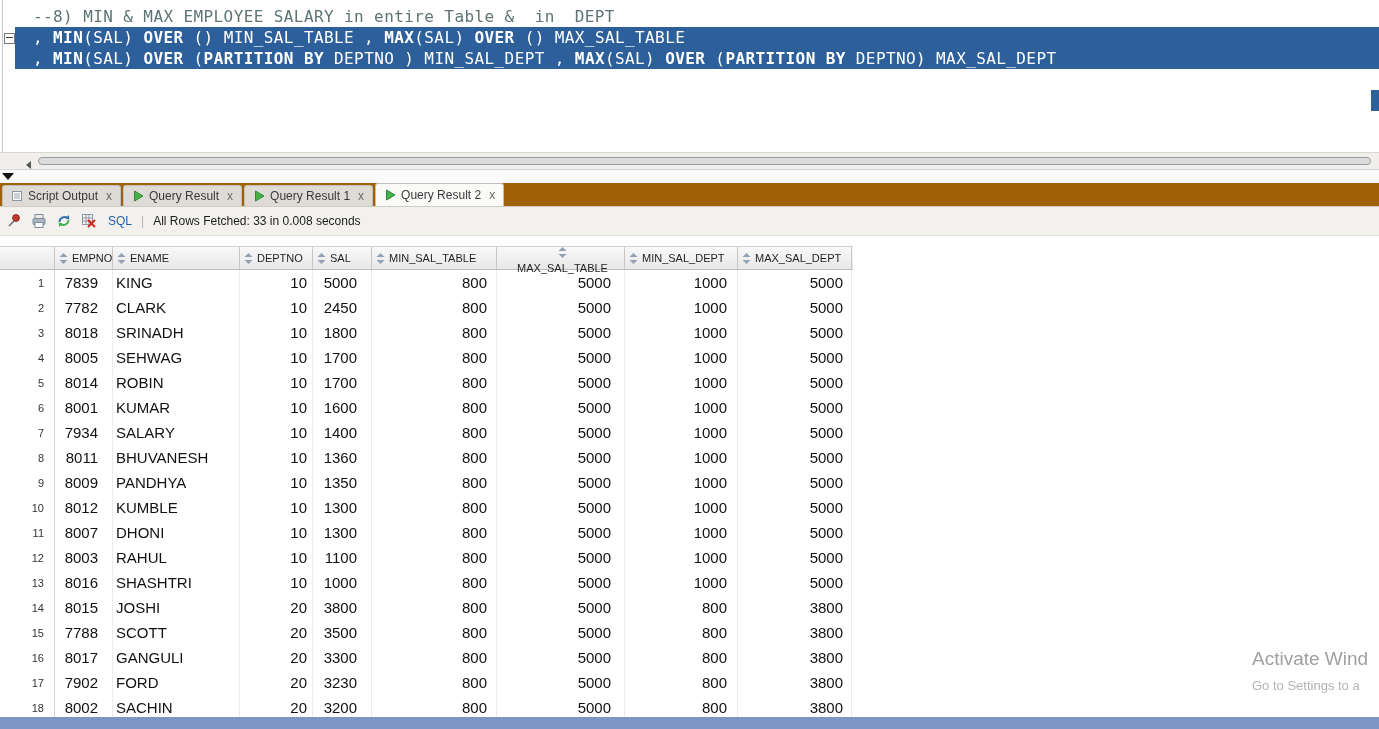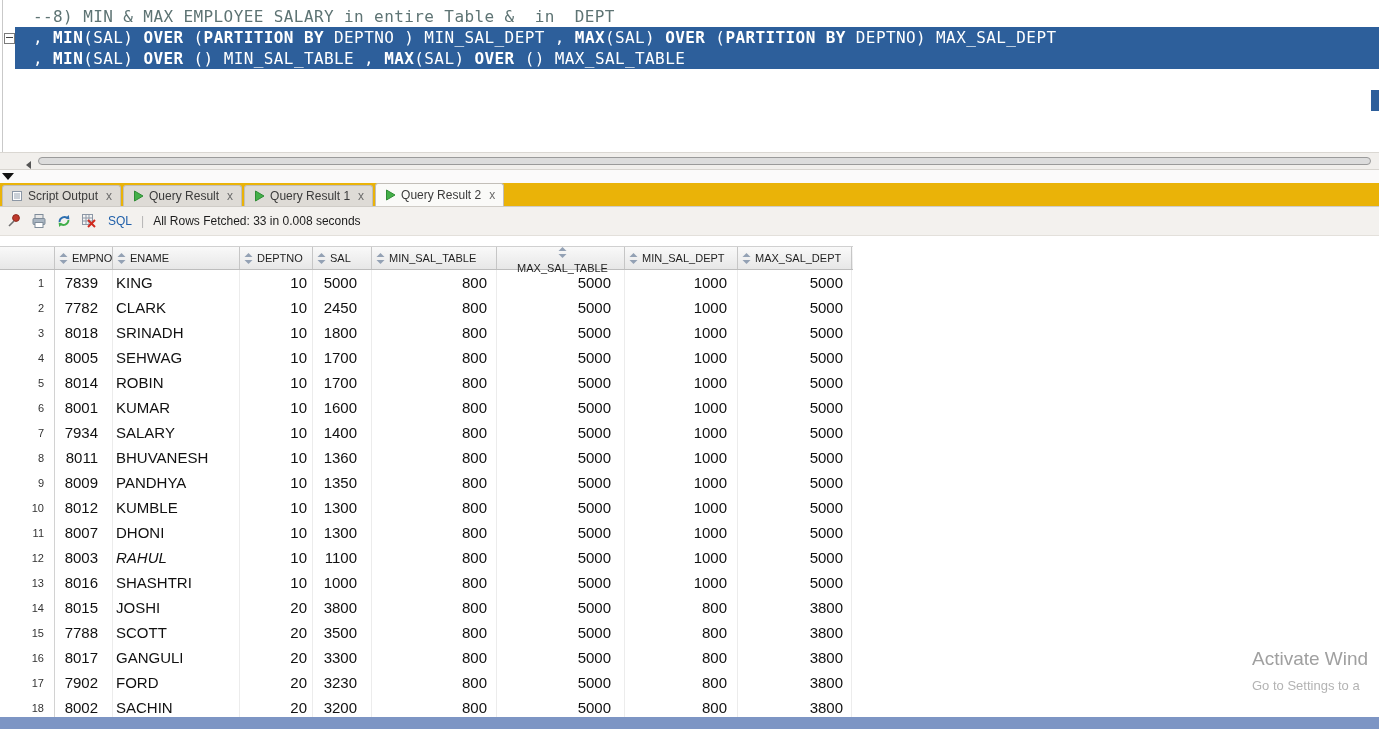--- a/index.html
+++ b/index.html
@@ -24,21 +24,21 @@
   .caret{display:inline-block;width:7px;height:16px;background:#16222e;vertical-align:-3px;margin-left:1px;}
   .rsliver{position:absolute;right:0;top:90px;width:8px;height:21px;background:var(--selection_bg,#2d5f9b);}
   
   .hscroll{height:16px;background:#f1efec;border-top:1px solid #dad7d2;border-bottom:1px solid #d8d5d0;position:relative;}
   .hs-left{position:absolute;left:24px;top:3px;width:10px;height:10px;}
   .hs-thumb{position:absolute;left:38px;right:8px;top:4px;height:6px;border:1px solid #9a9a9a;border-radius:4px;background:#dcdcdc;}
   
   .splitter{height:13px;background:#fbfafa;position:relative;}
   .tri-down{position:absolute;left:2px;top:3px;width:0;height:0;border-left:6px solid transparent;border-right:6px solid transparent;border-top:7px solid #111;}
   
-  .tabbar{height:24px;background:#eab308;border-bottom:1px solid #cfccc7;display:flex;align-items:flex-end;padding-left:2px;box-sizing:border-box;}
+  .tabbar{height:24px;background:#a16207;border-bottom:1px solid #cfccc7;display:flex;align-items:flex-end;padding-left:2px;box-sizing:border-box;}
   .tab{display:flex;align-items:center;gap:5px;height:21px;padding:0 8px;border:1px solid #c2beb8;border-bottom:none;background:#dedbd6;font-size:12px;color:#3a3a3a;margin-right:2px;border-top-left-radius:3px;border-top-right-radius:3px;box-sizing:border-box;}
   .tab.active{background:#fafaf8;height:23px;}
   .tabicon{display:inline-flex;width:12px;height:12px;}
   .tabclose{color:#6b6b6b;font-size:12px;margin-left:3px;cursor:default;}
   
   .toolbar{height:28px;background:#f3f1ee;display:flex;align-items:center;gap:9px;padding-left:6px;border-bottom:1px solid #e3e0db;font-size:12px;}
   .tbicon{display:inline-flex;width:16px;height:16px;}
   .sql-label{color:#1f5fa9;margin-left:2px;}
   .tsep{color:#b5b5b5;}
   .status{color:#1c1c1c;}
@@ -69,22 +69,22 @@
 <body>
 
 <div class="app">
 
   <div class="editor">
     <div class="vline"></div>
     <div class="foldbox"></div>
     <div class="rsliver"></div>
     <div class="ed-line comment">--8) MIN &amp; MAX EMPLOYEE SALARY in entire Table &amp;  in  DEPT</div>
     <div>
+        <div class="ed-line sel"><span>, </span><span class="kw">MIN</span><span>(SAL) </span><span class="kw">OVER</span><span> () MIN_SAL_TABLE , </span><span class="kw">MAX</span><span>(SAL) </span><span class="kw">OVER</span><span> () MAX_SAL_TABLE</span></div>
         <div class="ed-line sel"><span>, </span><span class="kw">MIN</span><span>(SAL) </span><span class="kw">OVER</span><span> (</span><span class="kw">PARTITION BY</span><span> DEPTNO ) MIN_SAL_DEPT , </span><span class="kw">MAX</span><span>(SAL) </span><span class="kw">OVER</span><span> (</span><span class="kw">PARTITION BY</span><span> DEPTNO) MAX_SAL_DEPT</span></div>
-        <div class="ed-line sel"><span>, </span><span class="kw">MIN</span><span>(SAL) </span><span class="kw">OVER</span><span> () MIN_SAL_TABLE , </span><span class="kw">MAX</span><span>(SAL) </span><span class="kw">OVER</span><span> () MAX_SAL_TABLE</span></div>
       </div>
   </div>
 
   <div class="hscroll">
     <span class="hs-left">
       <svg width="10" height="10" viewBox="0 0 10 10">
           <polygon points="7,1 2,5 7,9" fill="#555"></polygon>
         </svg>
     </span>
     <div class="hs-thumb"></div>
@@ -369,21 +369,21 @@
         <div class="cell c3" style="width: 73px;">10</div>
         <div class="cell c4" style="width: 59px;">1300</div>
         <div class="cell c5" style="width: 125px;">800</div>
         <div class="cell c6" style="width: 128px;">5000</div>
         <div class="cell c7" style="width: 113px;">1000</div>
         <div class="cell c8" style="width: 114px;">5000</div>
       </div>
       <div class="grow">
         <div class="cell c0" style="width: 55px;">12</div>
         <div class="cell c1" style="width: 58px;">8003</div>
-        <div class="cell c2" style="width: 127px; font-style: italic;">RAHUL</div>
+        <div class="cell c2" style="width: 127px;">RAHUL</div>
         <div class="cell c3" style="width: 73px;">10</div>
         <div class="cell c4" style="width: 59px;">1100</div>
         <div class="cell c5" style="width: 125px;">800</div>
         <div class="cell c6" style="width: 128px;">5000</div>
         <div class="cell c7" style="width: 113px;">1000</div>
         <div class="cell c8" style="width: 114px;">5000</div>
       </div>
       <div class="grow">
         <div class="cell c0" style="width: 55px;">13</div>
         <div class="cell c1" style="width: 58px;">8016</div>

